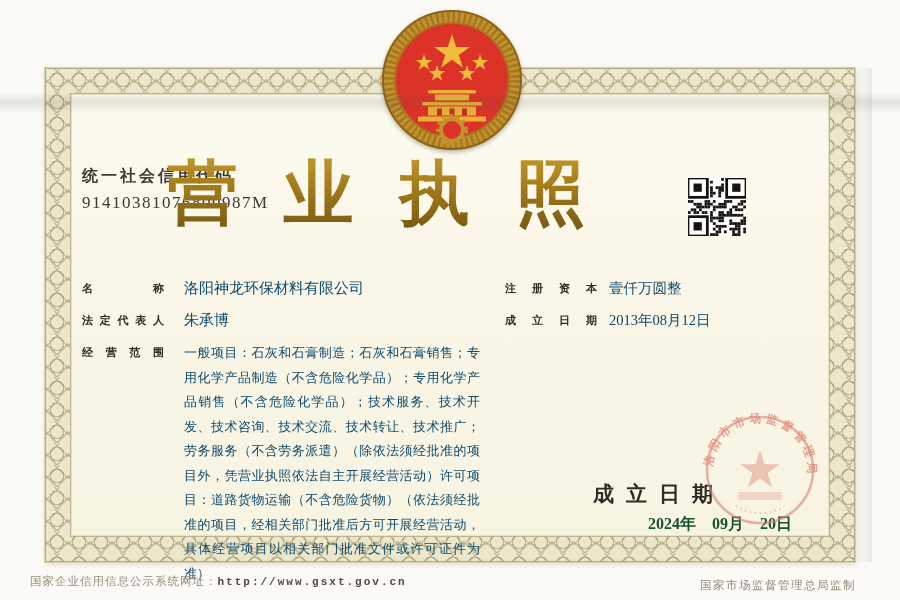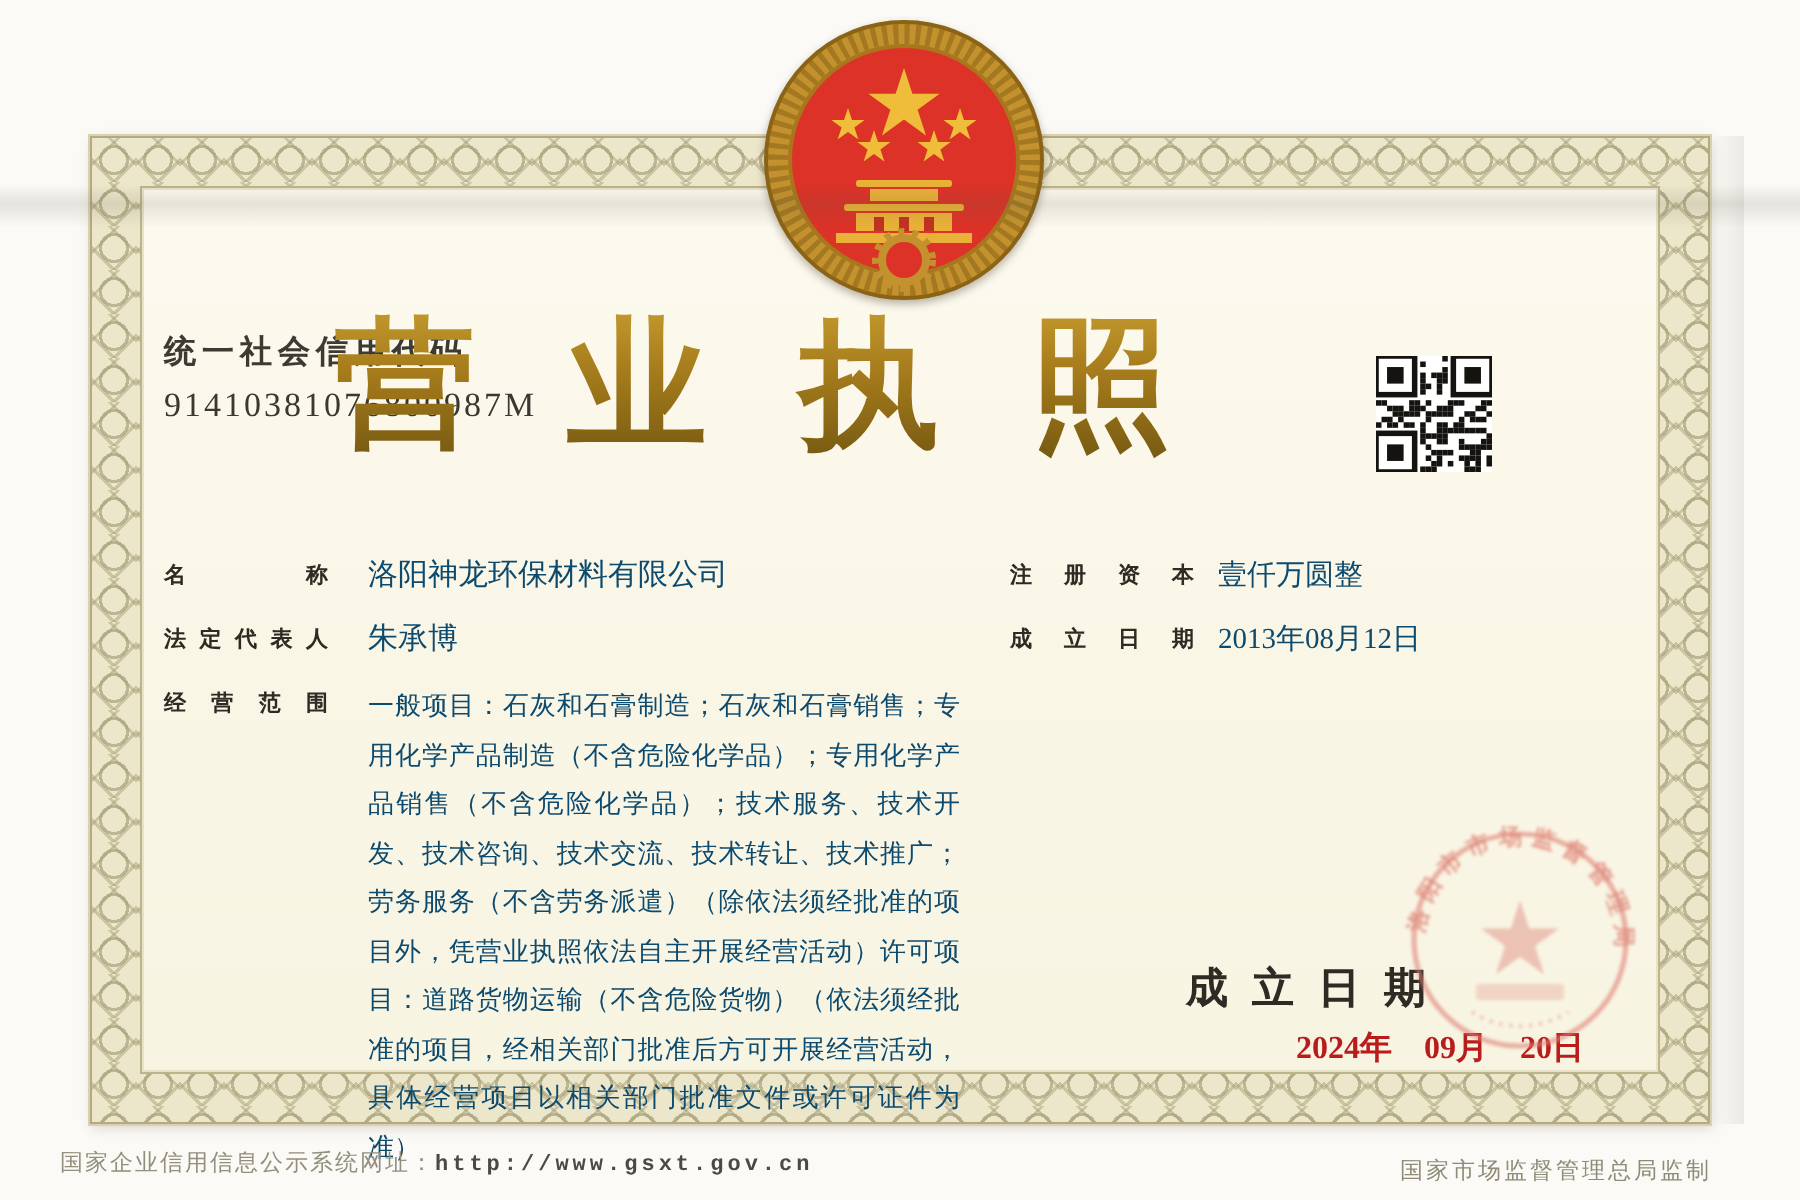--- a/index.html
+++ b/index.html
@@ -74,21 +74,21 @@
   .fields-left  .flabel { width:82px; margin-right:20px; }
   .fields-right .flabel { width:92px; margin-right:12px; }
   .fvalue { flex:1 1 auto; font-size:15px; line-height:22px; color:#0c4a6e; }
   .fvalue.scope { font-size:13px; line-height:24.5px; text-align:justify; }
   .fields-right .fvalue { font-size:14.5px; }
   
   .reg-authority { position:absolute; left:593px; top:480px;
     font-family:"Liberation Sans", sans-serif; font-weight:bold;
     font-size:21px; letter-spacing:12px; color:#2d2b24; }
   .issue-date { position:absolute; left:648px; top:514px;
-    font-size:16px; font-weight:bold; color:#b91c1c; white-space:pre; }
+    font-size:16px; font-weight:bold; color:#14532d; white-space:pre; }
   
   .seal { position:absolute; left:700px; top:410px; width:120px; height:120px;
     opacity:.8; filter:blur(.4px); }
   
   .footer-left { position:absolute; left:30px; top:574px; font-size:11.5px;
     color:#938f7c; letter-spacing:1px; }
   .footer-left .url { font-family:"Liberation Mono", monospace; font-weight:bold;
     color:#4c4a40; letter-spacing:2px; font-size:11px; }
   .footer-right { position:absolute; right:44px; top:578px; font-size:11.5px;
     color:#8f8b78; letter-spacing:1.5px; }

